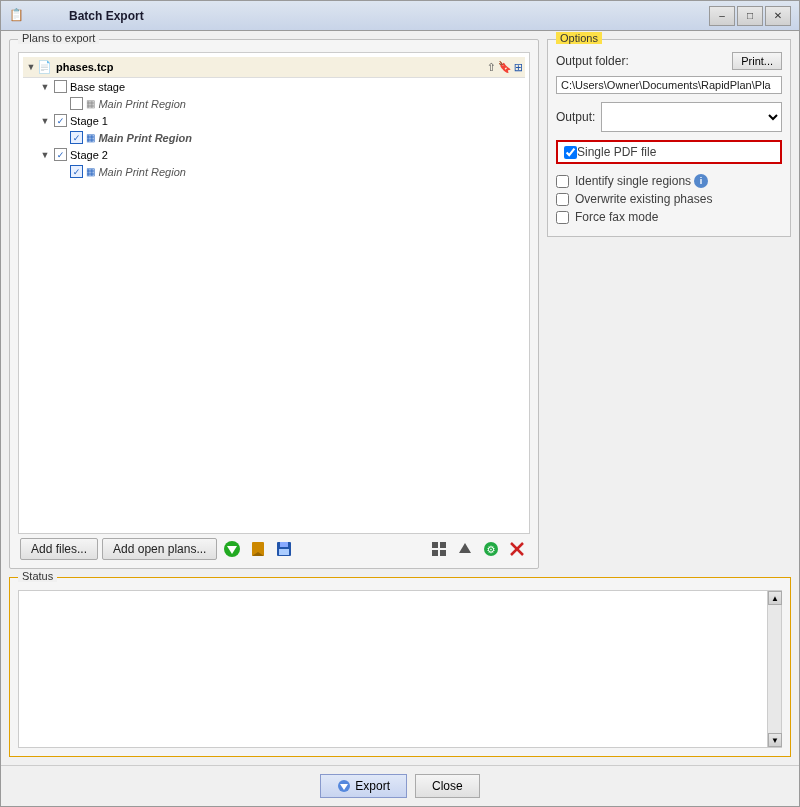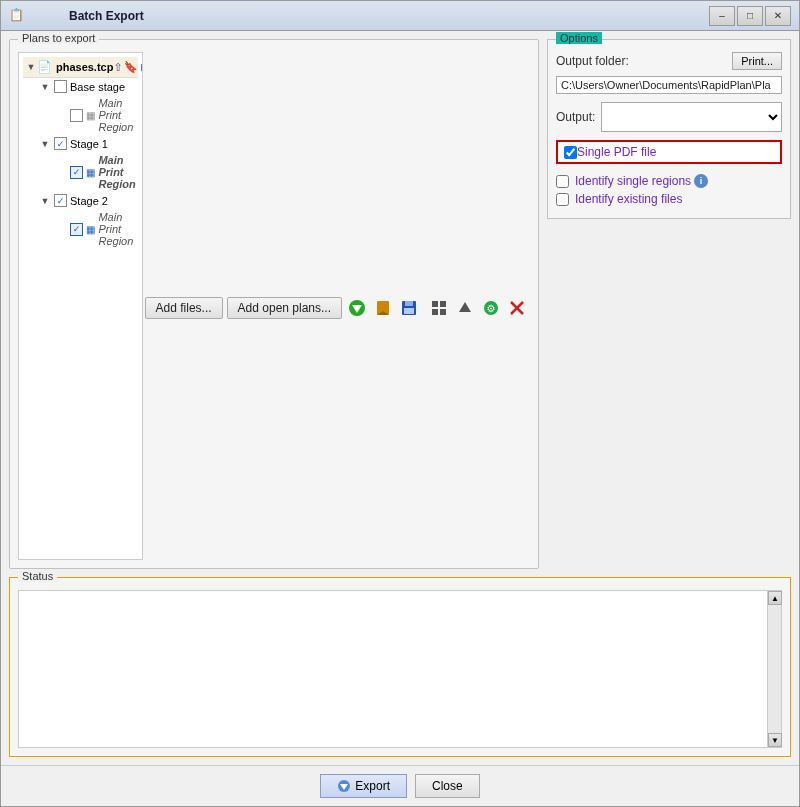--- a/index.html
+++ b/index.html
@@ -199,21 +199,21 @@
     .options-group {
       border: 1px solid #c0c0c0;
       position: relative;
       padding: 12px 8px 8px 8px;
       background: #f5f5f5;
     }
     .options-group-title {
       position: absolute;
       top: -8px;
       left: 8px;
-      background: #14b8a6;
+      background: #fde047;
       padding: 0 4px;
       font-size: 11px;
       color: #333;
     }
 
     .output-folder-row {
       display: flex;
       align-items: center;
       margin-bottom: 6px;
       justify-content: center;
@@ -273,21 +273,21 @@
     .checkbox-row {
       display: flex;
       align-items: center;
       margin-bottom: 4px;
     }
     .checkbox-row input[type="checkbox"] {
       margin-right: 6px;
     }
     .checkbox-label {
       font-size: 12px;
-      color: #6d28d9;
+      color: #404040;
     }
 
     .info-icon {
       display: inline-flex;
       align-items: center;
       justify-content: center;
       width: 14px;
       height: 14px;
       border-radius: 50%;
       background: #5588cc;
@@ -386,21 +386,21 @@
     <div class="title-controls">
       <div class="title-btn">–</div>
       <div class="title-btn">□</div>
       <div class="title-btn close">✕</div>
     </div>
   </div>
 
   <div class="main-content">
 
     <div class="left-panel">
-      <div class="plans-group group-box" style="flex:1; display:flex; flex-direction:row;justify-content:flex-end;">
+      <div class="plans-group group-box" style="flex:1; display:flex; flex-direction:column;justify-content:flex-end;">
         <span class="group-box-title">Plans to export</span>
 
         <div class="tree-area">
 
           <div class="tree-row-root">
             <span class="tree-expander">▼</span>
             <span style="margin-right:4px; color:#cc8800; font-size:12px;">📄</span>
             <span class="tree-label bold">phases.tcp</span>
             <div class="tree-row-root-icons">
 
@@ -534,24 +534,28 @@
         
         <div class="checkbox-row">
           <input type="checkbox" id="identifySingle" style="">
           <label for="identifySingle" class="checkbox-label">Identify single regions</label>
           <span class="info-icon">i</span>
         </div>
 
         
         <div class="checkbox-row">
           <input type="checkbox" id="overwriteFiles" style="">
-          <label for="overwriteFiles" class="checkbox-label">Identify existing files</label>
+          <label for="overwriteFiles" class="checkbox-label">Overwrite existing phases</label>
         </div>
 
         
+        <div class="checkbox-row">
+          <input type="checkbox" id="forceFax" style="">
+          <label for="forceFax" class="checkbox-label">Force fax mode</label>
+        </div>
       </div>
     </div>
   </div>
 
   <div class="bottom-area">
     <div class="status-group">
       <span class="status-group-title">Status</span>
       <div style="height:100%; display:flex; flex-direction:row; position:relative;">
         <div class="status-text-area"></div>
         <div style="width:14px; display:flex; flex-direction:column; background:#f0f0f0; border:1px solid #ccc; border-left:none; flex-shrink:0;">

